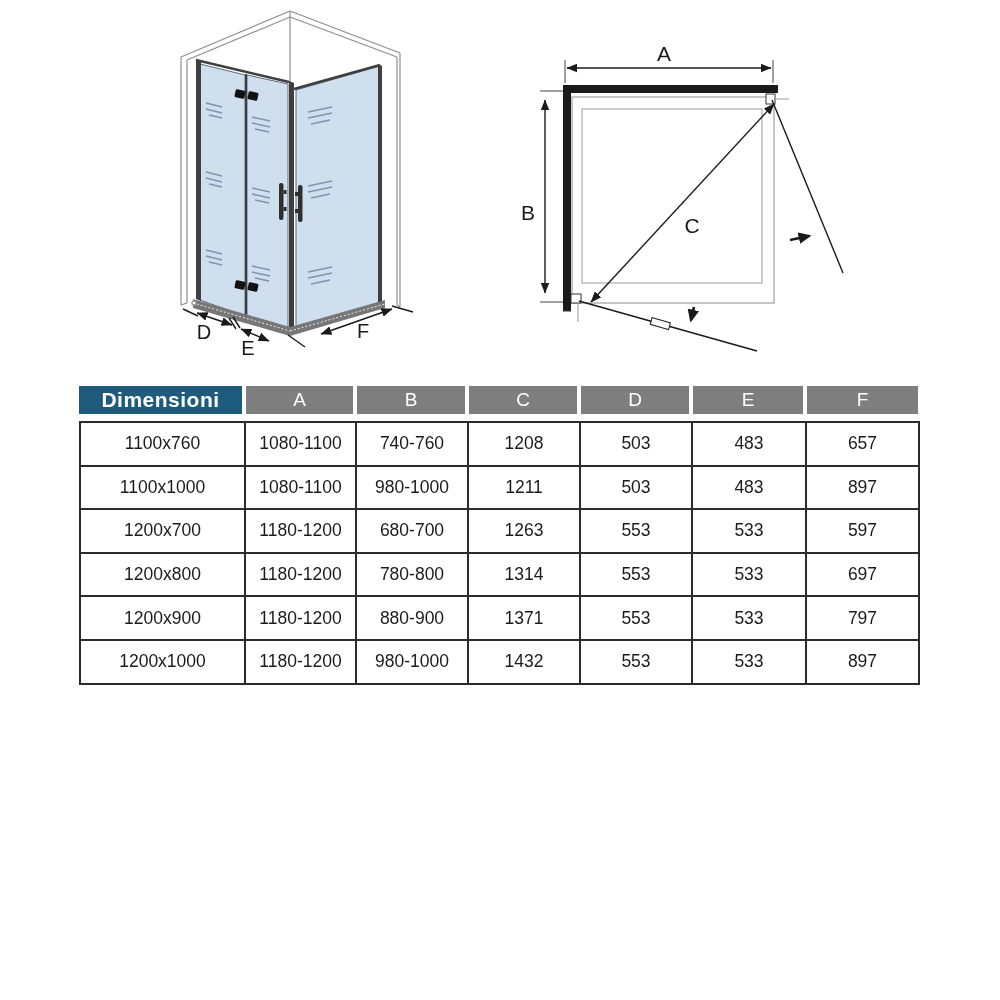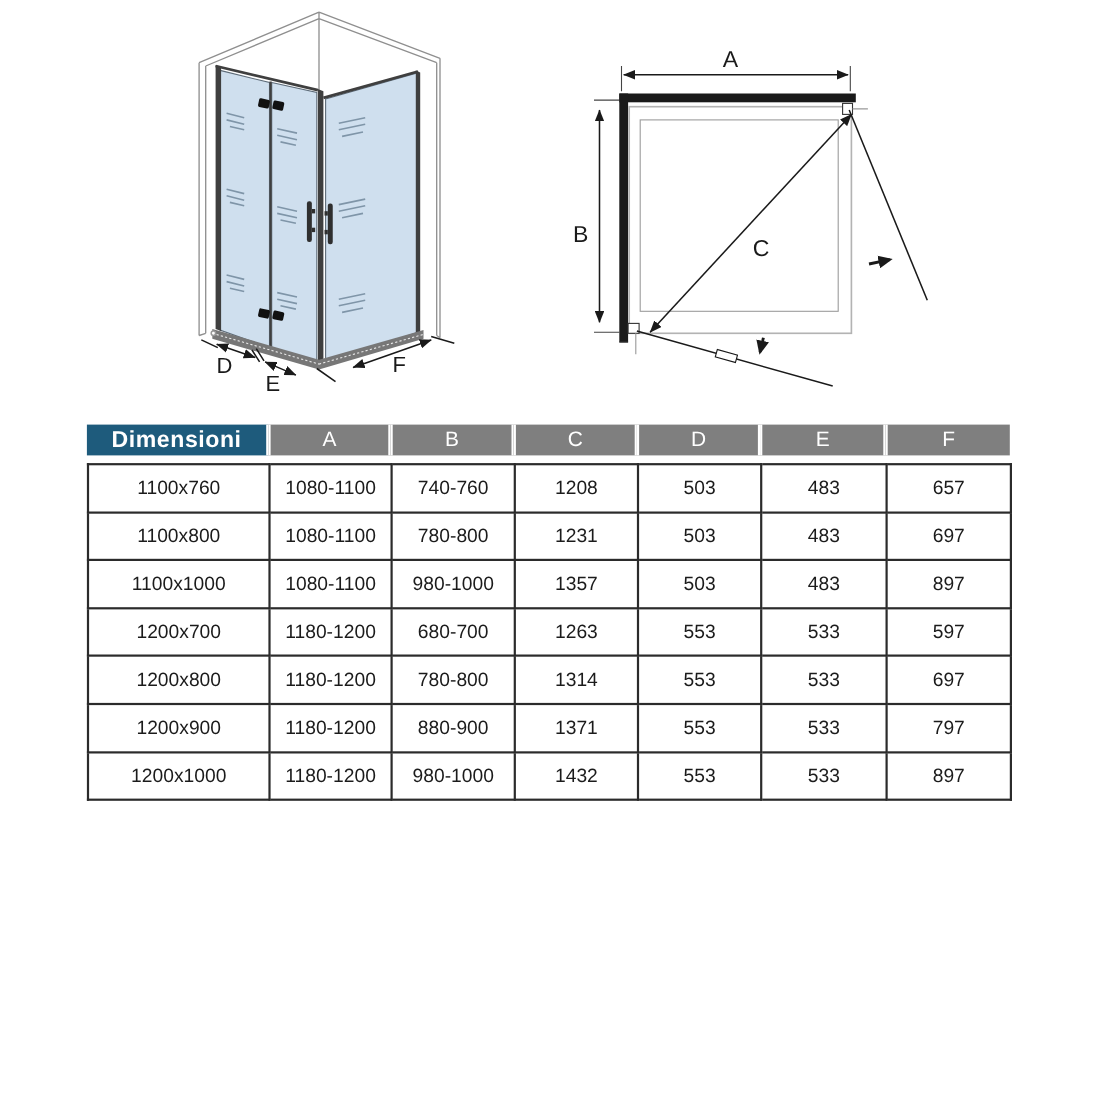--- a/index.html
+++ b/index.html
@@ -186,33 +186,24 @@
         <tr>
           <td>1100x760</td>
           <td>1080-1100</td>
           <td>740-760</td>
           <td>1208</td>
           <td>503</td>
           <td>483</td>
           <td>657</td>
         </tr>
         <tr>
-          <td>1100x800</td>
-          <td>1080-1100</td>
-          <td>780-800</td>
-          <td>1231</td>
-          <td>503</td>
-          <td>483</td>
-          <td>697</td>
-        </tr>
-        <tr>
           <td>1100x1000</td>
           <td>1080-1100</td>
           <td>980-1000</td>
-          <td>1357</td>
+          <td>1211</td>
           <td>503</td>
           <td>483</td>
           <td>897</td>
         </tr>
         <tr>
           <td>1200x700</td>
           <td>1180-1200</td>
           <td>680-700</td>
           <td>1263</td>
           <td>553</td>

